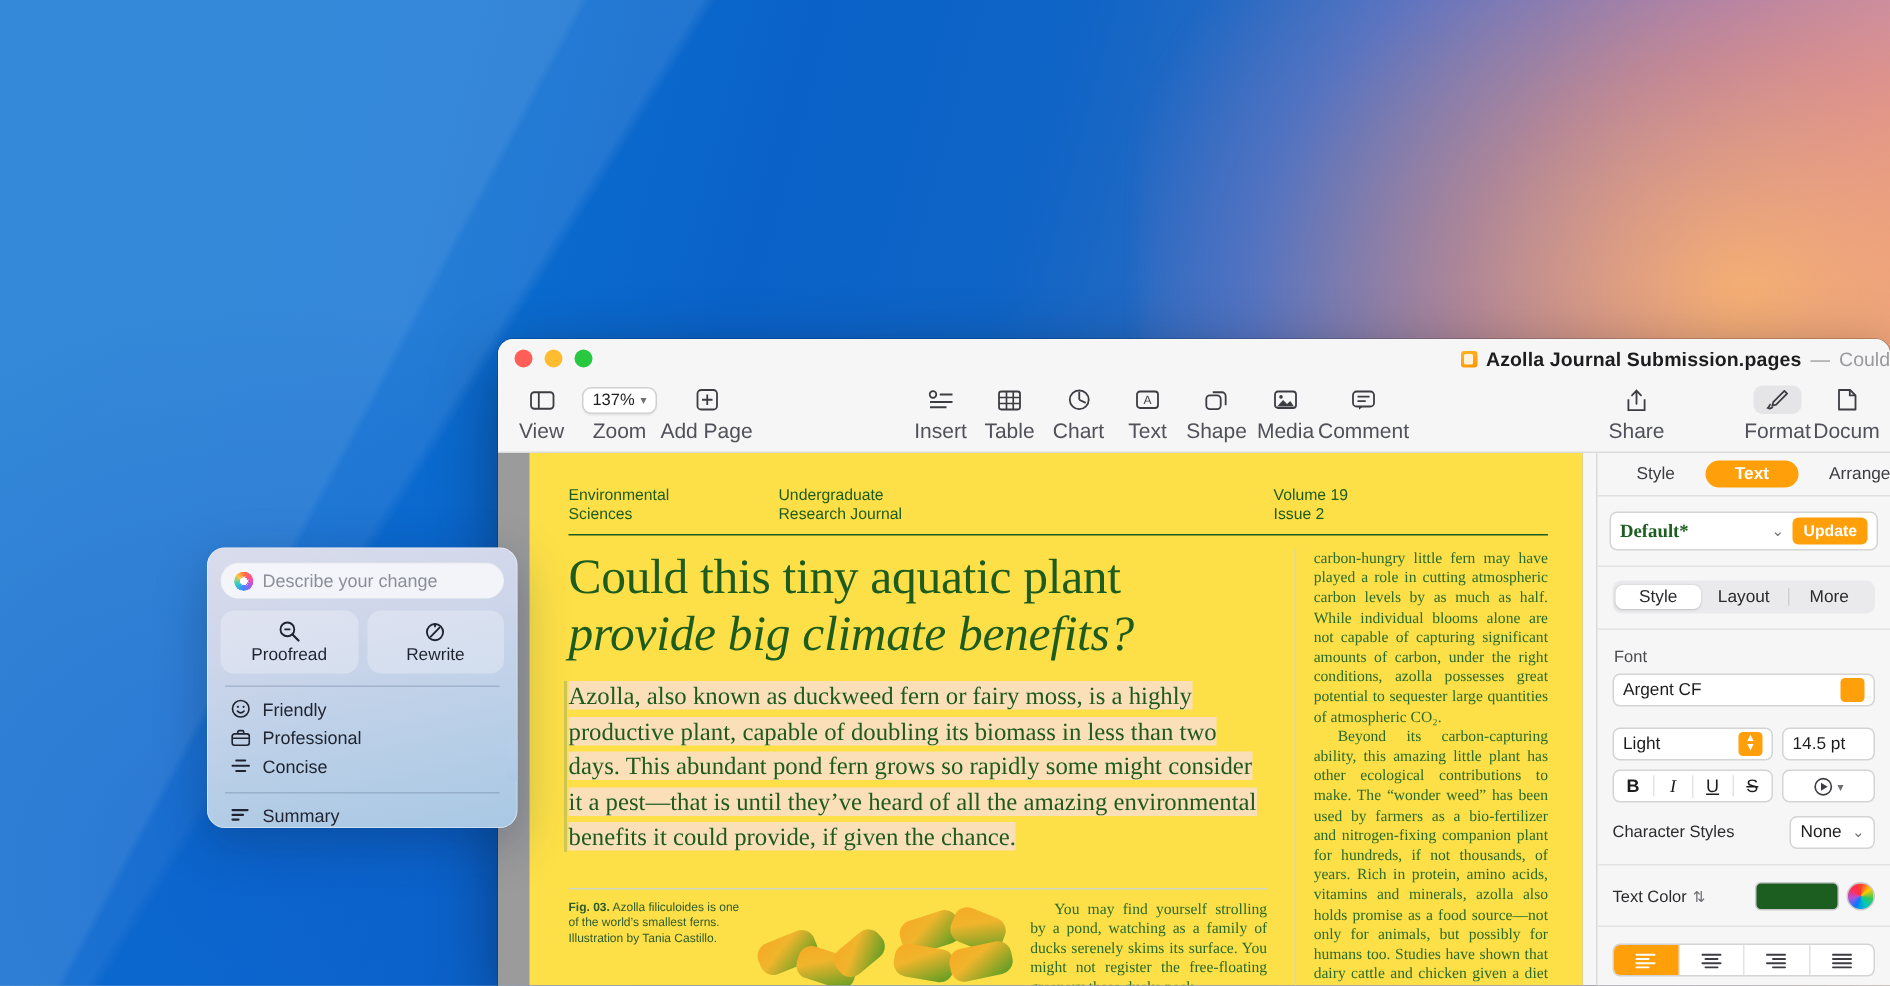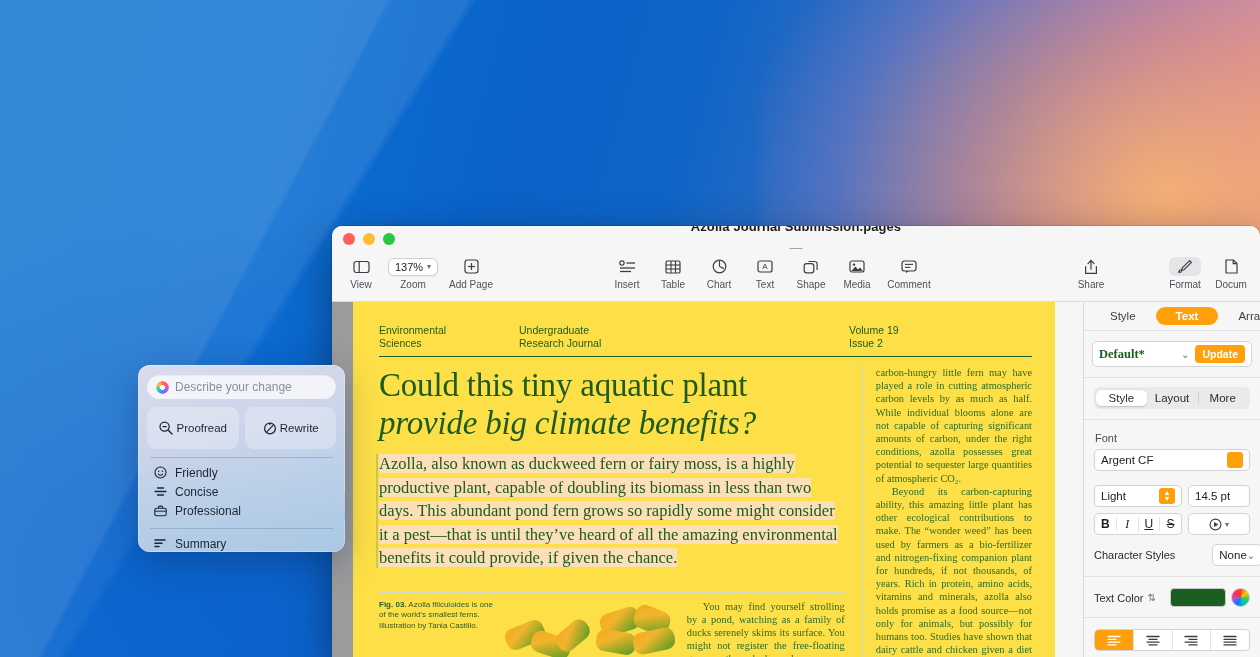--- a/index.html
+++ b/index.html
@@ -66,22 +66,22 @@
     height: 26px; position: relative; background: #f6f6f6;
     display: flex; align-items: center;
   }
   .traffic { display: flex; gap: 8px; padding-left: 11px; }
   .tl { width: 12px; height: 12px; border-radius: 50%; display: block; }
   .tl.red { background: #ff5f57; }
   .tl.yellow { background: #febc2e; }
   .tl.green { background: #28c840; }
   .title-wrap {
     position: absolute; left: 0; right: 0; top: 0; height: 26px;
-    display: flex; align-items: center; justify-content: center; gap: 6px;
-    font-size: 13px; pointer-events: none; flex-direction: column;
+    display: flex; align-items: center; justify-content: flex-end; gap: 6px;
+    font-size: 13px; pointer-events: none;
   }
   .doc-icon {
     width: 11px; height: 11px; border-radius: 2px;
     background: linear-gradient(160deg,#ffb427,#ff9500);
     position: relative; flex: none;
   }
   .doc-icon::after {
     content: ""; position: absolute; left: 2px; top: 2px; width: 6px; height: 7px;
     background: #fff; opacity: .85; border-radius: 1px;
   }
@@ -93,21 +93,21 @@
   .toolbar {
     height: 50px; background: #f6f6f6; position: relative;
     border-bottom: 0.5px solid #dcdcdc;
   }
   .tb-group { position: absolute; top: 2px; display: flex; align-items: flex-start; }
   .tb-item {
     width: 46px; display: flex; flex-direction: column; align-items: center;
     gap: 3px; padding-top: 3px; cursor: default;
   }
   .tb-item .ic { height: 19px; display: flex; align-items: center; justify-content: center; }
-  .tb-item .lb { font-size: 10px; color: #50515a; white-space: nowrap; }
+  .tb-item .lb { font-size: 14px; color: #50515a; white-space: nowrap; }
   .tb-item.wide { width: 58px; }
   .ic-box { padding: 2px 8px; }
 
   .zoom-pill {
     display: inline-flex; align-items: center; gap: 4px;
     background: #fff; border: 0.5px solid #d0d0d2; border-radius: 6px;
     padding: 2px 6px; font-size: 11px; color: #1d1d1f;
     box-shadow: 0 1px 1px rgba(0,0,0,0.05);
   }
 
@@ -170,21 +170,21 @@
   }
 
   .body-col {
     font-family: "Liberation Serif", serif; font-size: 10.4px; line-height: 13.2px;
     color: #2b6b2b; text-align: justify; text-justify: inter-word;
   }
   .body-col p + p { text-indent: 16px; }
 
   
   .inspector {
-    position: absolute; right: 0; top: 76px; bottom: 0; width: 177px;
+    position: absolute; right: 0; top: 76px; bottom: 0; width: 196px;
     background: #f6f6f6; border-left: 0.5px solid #d9d9d9;
     overflow: hidden;
   }
   .seg-top {
     height: 29px; display: flex; align-items: center; justify-content: space-around;
     font-size: 11.5px; color: #3c3c43; border-bottom: 0.5px solid #e0e0e0;
     padding: 0 6px;
   }
   .seg-top .pill {
     padding: 3px 20px; border-radius: 10px;
@@ -304,21 +304,21 @@
     background:
       radial-gradient(circle at 50% 50%, #ffffff 0 28%, rgba(255,255,255,0) 29%),
       conic-gradient(from 10deg, #ff6a3d, #ff4d9e, #9b5cf6, #3d8bff, #30d1c0, #ffc53d, #ff6a3d);
     border-radius: 50%;
     -webkit-mask: radial-gradient(circle at 50% 50%, #000 0 34%, rgba(0,0,0,.45) 36%, #000 38% 100%);
   }
   .wt-actions { display: flex; gap: 6px; margin: 8px 9px 0; }
   .wt-act {
     flex: 1; height: 42px; border-radius: 9px;
     background: rgba(255,255,255,0.28);
-    display: flex; flex-direction: row; align-items: center; justify-content: center;
+    display: flex; flex-direction: column; align-items: center; justify-content: center;
     gap: 2px; color: #1f2430;
   }
   .wt-act .lb { font-size: 11.5px; }
   .wt-div { height: 0; border-top: 0.5px solid rgba(90,110,140,0.30); margin: 8px 12px 0; }
   .wt-list { padding: 5px 0 0; }
   .wt-row {
     display: flex; align-items: center; gap: 8px;
     padding: 2px 0 2px 15px; height: 19px; color: #1f2430; font-size: 12px;
   }
   .wt-row .ic { width: 14px; display: flex; align-items: center; justify-content: center; }
@@ -741,37 +741,37 @@
             <circle cx="6.5" cy="6.5" r="5.5" fill="none" stroke="#1f2430" stroke-width="1.1"></circle>
             <circle cx="4.6" cy="5.2" r="0.75" fill="#1f2430"></circle>
             <circle cx="8.4" cy="5.2" r="0.75" fill="#1f2430"></circle>
             <path d="M4.3 8.1c1.3 1.3 3.1 1.3 4.4 0" fill="none" stroke="#1f2430" stroke-width="1.05" stroke-linecap="round"></path>
           </svg>
       </span>
       <span>Friendly</span>
     </div>
     <div class="wt-row">
       <span class="ic">
+        <svg width="13" height="12" viewBox="0 0 13 12">
+            <rect x="0.8" y="3.2" width="11.4" height="7.6" rx="1.6" fill="none" stroke="#1f2430" stroke-width="1.1"></rect>
+            <path d="M4.5 3.2V2.1a1 1 0 0 1 1-1h2a1 1 0 0 1 1 1v1.1" fill="none" stroke="#1f2430" stroke-width="1.1"></path>
+            <line x1="0.8" y1="6.2" x2="12.2" y2="6.2" stroke="#1f2430" stroke-width="1"></line>
+          </svg>
+      </span>
+      <span>Professional</span>
+    </div>
+    <div class="wt-row">
+      <span class="ic">
         <svg width="13" height="13" viewBox="0 0 13 13">
             <line x1="1" y1="6.5" x2="12" y2="6.5" stroke="#1f2430" stroke-width="1.3" stroke-linecap="round"></line>
             <line x1="3.5" y1="3" x2="9.5" y2="3" stroke="#1f2430" stroke-width="1.3" stroke-linecap="round"></line>
             <line x1="3.5" y1="10" x2="9.5" y2="10" stroke="#1f2430" stroke-width="1.3" stroke-linecap="round"></line>
           </svg>
       </span>
       <span>Concise</span>
-    </div>
-    <div class="wt-row">
-      <span class="ic">
-        <svg width="13" height="12" viewBox="0 0 13 12">
-            <rect x="0.8" y="3.2" width="11.4" height="7.6" rx="1.6" fill="none" stroke="#1f2430" stroke-width="1.1"></rect>
-            <path d="M4.5 3.2V2.1a1 1 0 0 1 1-1h2a1 1 0 0 1 1 1v1.1" fill="none" stroke="#1f2430" stroke-width="1.1"></path>
-            <line x1="0.8" y1="6.2" x2="12.2" y2="6.2" stroke="#1f2430" stroke-width="1"></line>
-          </svg>
-      </span>
-      <span>Professional</span>
     </div>
   </div>
 
   <div class="wt-div"></div>
 
   <div class="wt-list">
     <div class="wt-row">
       <span class="ic">
         <svg width="13" height="11" viewBox="0 0 13 11">
             <g stroke="#1f2430" stroke-width="1.5" stroke-linecap="round">

